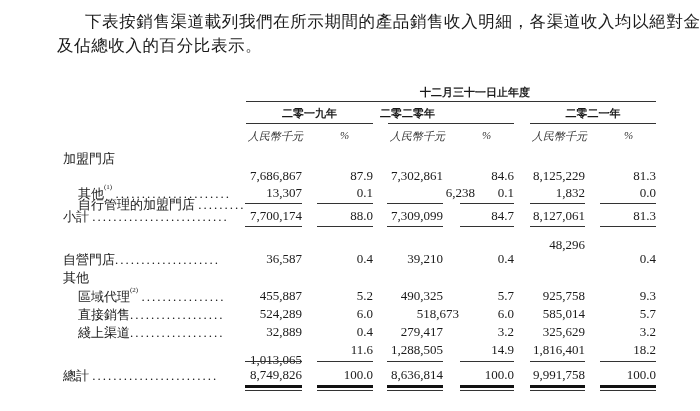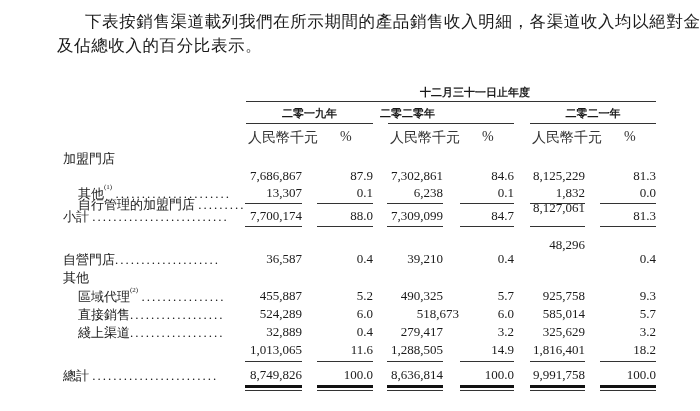--- a/index.html
+++ b/index.html
@@ -1,21 +1,21 @@
 <!DOCTYPE html>
 <html><head>
 <meta charset="utf-8">
 <style>
   html, body { margin:0; padding:0; background:#ffffff; }
   body { width:700px; height:411px; position:relative; overflow:hidden;
          font-family: "Liberation Serif", "DejaVu Serif", serif; color:#1a1a1a; }
   .abs { position:absolute; white-space:nowrap; }
   .intro { font-size:16.5px; letter-spacing:0.6px; }
   .hdr { font-size:11px; font-weight:bold; }
-  .unit { font-size:14px; color:#333; }
+  .unit { font-size:11px; font-style:italic; color:#333; }
   .lbl { font-size:13px; }
   .num { font-size:13px; text-align:right; }
   .dots { letter-spacing:2px; }
   sup { font-size:7px; vertical-align:top; position:relative; top:-2px; }
   .rule { position:absolute; height:1px; background:#333; }
   .thick { position:absolute; height:3px; background:#111; }
 </style>
 </head>
 <body>
 
@@ -45,38 +45,38 @@
 <div class="abs num" style="left:222px; top:168px; width:80px;">7,686,867</div>
 <div class="abs num" style="left:313px; top:168px; width:60px;">87.9</div>
 <div class="abs num" style="left:363px; top:168px; width:80px;">7,302,861</div>
 <div class="abs num" style="left:454px; top:168px; width:60px;">84.6</div>
 <div class="abs num" style="left:505px; top:168px; width:80px;">8,125,229</div>
 <div class="abs num" style="left:596px; top:168px; width:60px;">81.3</div>
 
 <div class="abs lbl" style="left:78px; top:185px;"><span>其他</span><sup>(1)</sup> <span class="dots">......................</span></div>
 <div class="abs num" style="left:222px; top:185px; width:80px;">13,307</div>
 <div class="abs num" style="left:313px; top:185px; width:60px;">0.1</div>
-<div class="abs num" style="left:363px; top:185px; width:80px;">6,238</div>
+<div class="abs num" style="left:363px; top:185px; width:80px;padding-left:32px;">6,238</div>
 <div class="abs num" style="left:454px; top:185px; width:60px;">0.1</div>
 <div class="abs num" style="left:505px; top:185px; width:80px;">1,832</div>
 <div class="abs num" style="left:596px; top:185px; width:60px;">0.0</div>
 
 <div class="rule" style="left:245px; top:203px; width:57px;"></div>
 <div class="rule" style="left:317px; top:203px; width:56px;"></div>
 <div class="rule" style="left:387px; top:203px; width:56px;"></div>
 <div class="rule" style="left:460px; top:203px; width:54px;"></div>
 <div class="rule" style="left:530px; top:203px; width:55px;"></div>
 <div class="rule" style="left:600px; top:203px; width:56px;"></div>
 
 <div class="abs lbl" style="left:63px; top:208px;"><span>小計</span> <span class="dots">..........................</span></div>
 <div class="abs num" style="left:222px; top:208px; width:80px;">7,700,174</div>
 <div class="abs num" style="left:313px; top:208px; width:60px;text-align:right;">88.0</div>
 <div class="abs num" style="left:363px; top:208px; width:80px;">7,309,099</div>
 <div class="abs num" style="left:454px; top:208px; width:60px;">84.7</div>
-<div class="abs num" style="left:505px; top:200px; width:80px;">8,127,061</div>
+<div class="abs num" style="left:505px; top:208px; width:80px;">8,127,061</div>
 <div class="abs num" style="left:596px; top:208px; width:60px;">81.3</div>
 
 <div class="rule" style="left:245px; top:226px; width:57px;"></div>
 <div class="rule" style="left:317px; top:226px; width:56px;"></div>
 <div class="rule" style="left:387px; top:226px; width:56px;"></div>
 <div class="rule" style="left:460px; top:226px; width:54px;"></div>
 <div class="rule" style="left:530px; top:226px; width:55px;"></div>
 <div class="rule" style="left:600px; top:226px; width:56px;"></div>
 
 <div class="abs lbl" style="left:63px; top:251px;"><span>自營門店</span><span class="dots">....................</span></div>
@@ -106,21 +106,21 @@
 <div class="abs num" style="left:596px; top:306px; width:60px;">5.7</div>
 
 <div class="abs lbl" style="left:78px; top:324px;"><span>綫上渠道</span><span class="dots">..................</span></div>
 <div class="abs num" style="left:222px; top:324px; width:80px;">32,889</div>
 <div class="abs num" style="left:313px; top:324px; width:60px;">0.4</div>
 <div class="abs num" style="left:363px; top:324px; width:80px;">279,417</div>
 <div class="abs num" style="left:454px; top:324px; width:60px;">3.2</div>
 <div class="abs num" style="left:505px; top:324px; width:80px;">325,629</div>
 <div class="abs num" style="left:596px; top:324px; width:60px;">3.2</div>
 
-<div class="abs num" style="left:222px; top:342px; width:80px;">1,013,065</div>
+<div class="abs num" style="left:222px; top:352px; width:80px;">1,013,065</div>
 <div class="abs num" style="left:313px; top:342px; width:60px;">11.6</div>
 <div class="abs num" style="left:363px; top:342px; width:80px;">1,288,505</div>
 <div class="abs num" style="left:454px; top:342px; width:60px;">14.9</div>
 <div class="abs num" style="left:505px; top:342px; width:80px;">1,816,401</div>
 <div class="abs num" style="left:596px; top:342px; width:60px;">18.2</div>
 
 <div class="rule" style="left:245px; top:361px; width:57px;"></div>
 <div class="rule" style="left:317px; top:361px; width:56px;"></div>
 <div class="rule" style="left:387px; top:361px; width:56px;"></div>
 <div class="rule" style="left:460px; top:361px; width:54px;"></div>

